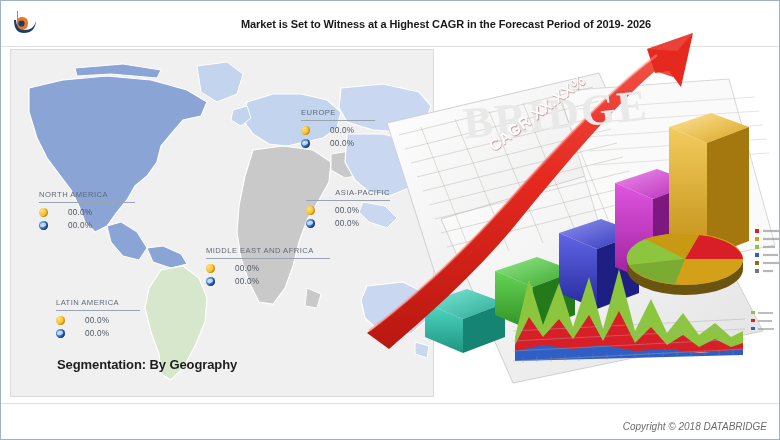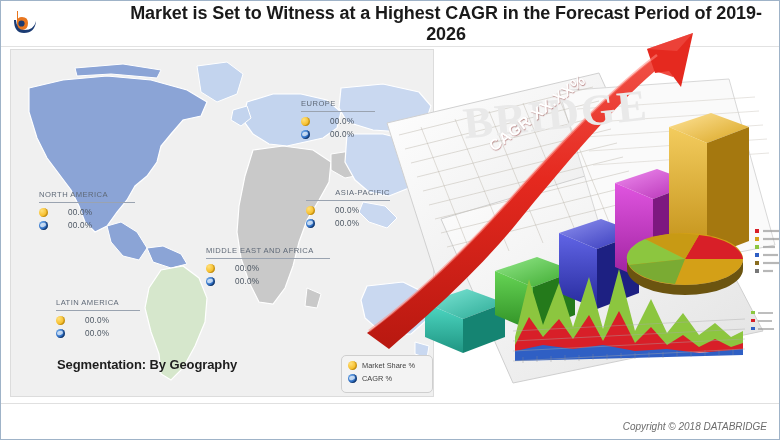--- a/index.html
+++ b/index.html
@@ -35,21 +35,21 @@
     color: #4a4a4a; font-family: "Liberation Serif", serif;
   }
   .logo-sub {
     font-size: 5.2px; letter-spacing: 1.6px; color: #c8641e;
     margin-top: 2px; font-family: "Liberation Serif", serif;
     border-top: 1px solid #d8a070; padding-top: 1px;
   }
   .title {
     position: absolute; left: 120px; top: 0; width: 650px; height: 46px;
     display: flex; align-items: center; justify-content: center;
-    font-size: 18px; font-weight: bold; color: #1a1a1a;
+    font-size: 11px; font-weight: bold; color: #1a1a1a;
     text-align: center; letter-spacing: -.1px;
   }
 
   
   .map-panel {
     position: absolute; left: 9px; top: 48px;
     width: 424px; height: 348px;
     background: #f0f0f0;
     border: 1px solid #dcdcdc;
     overflow: hidden;
@@ -218,21 +218,21 @@
       <div class="rrow">
         <span class="icon-coin"></span>
         <span class="rval">00.0%</span>
       </div>
       <div class="rrow">
         <span class="icon-globe"></span>
         <span class="rval">00.0%</span>
       </div>
     </div>
 
-    <div class="region" style="left:290px; top:49px; width:74px;">
+    <div class="region" style="left:290px; top:58px; width:74px;">
       <div class="rname">EUROPE</div>
       <div class="rline"></div>
       <div class="rrow">
         <span class="icon-coin"></span>
         <span class="rval">00.0%</span>
       </div>
       <div class="rrow">
         <span class="icon-globe"></span>
         <span class="rval">00.0%</span>
       </div>
@@ -272,30 +272,20 @@
         <span class="rval">00.0%</span>
       </div>
       <div class="rrow">
         <span class="icon-globe"></span>
         <span class="rval">00.0%</span>
       </div>
     </div>
 
     <div class="seg-title">Segmentation: By Geography</div>
 
-    <div class="legend">
-      <div class="lrow">
-        <span class="icon-coin"></span>
-        <span class="ltext">Market Share  %</span>
-      </div>
-      <div class="lrow">
-        <span class="icon-globe"></span>
-        <span class="ltext">CAGR %</span>
-      </div>
-    </div>
   </div>
 
   <div class="art">
 
     <div class="watermark">BRIDGE</div>
 
     <svg width="418" height="370" viewBox="0 0 418 370">
       <defs>
         <linearGradient id="paperG" x1="0" y1="0" x2="1" y2="1">
           <stop offset="0%" stop-color="#ffffff"></stop>

